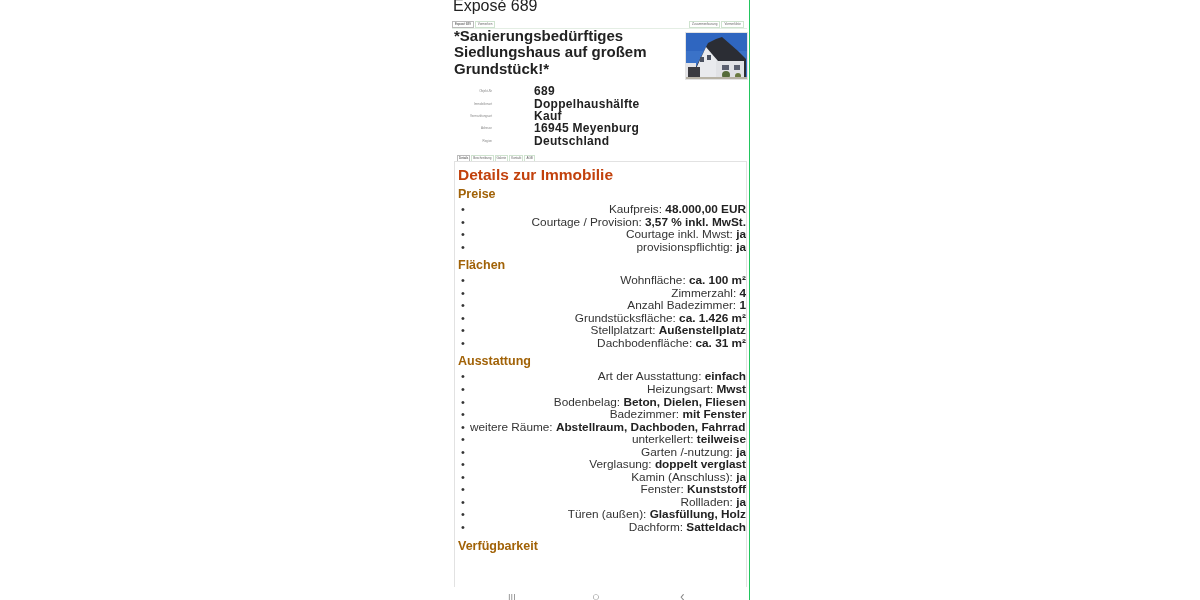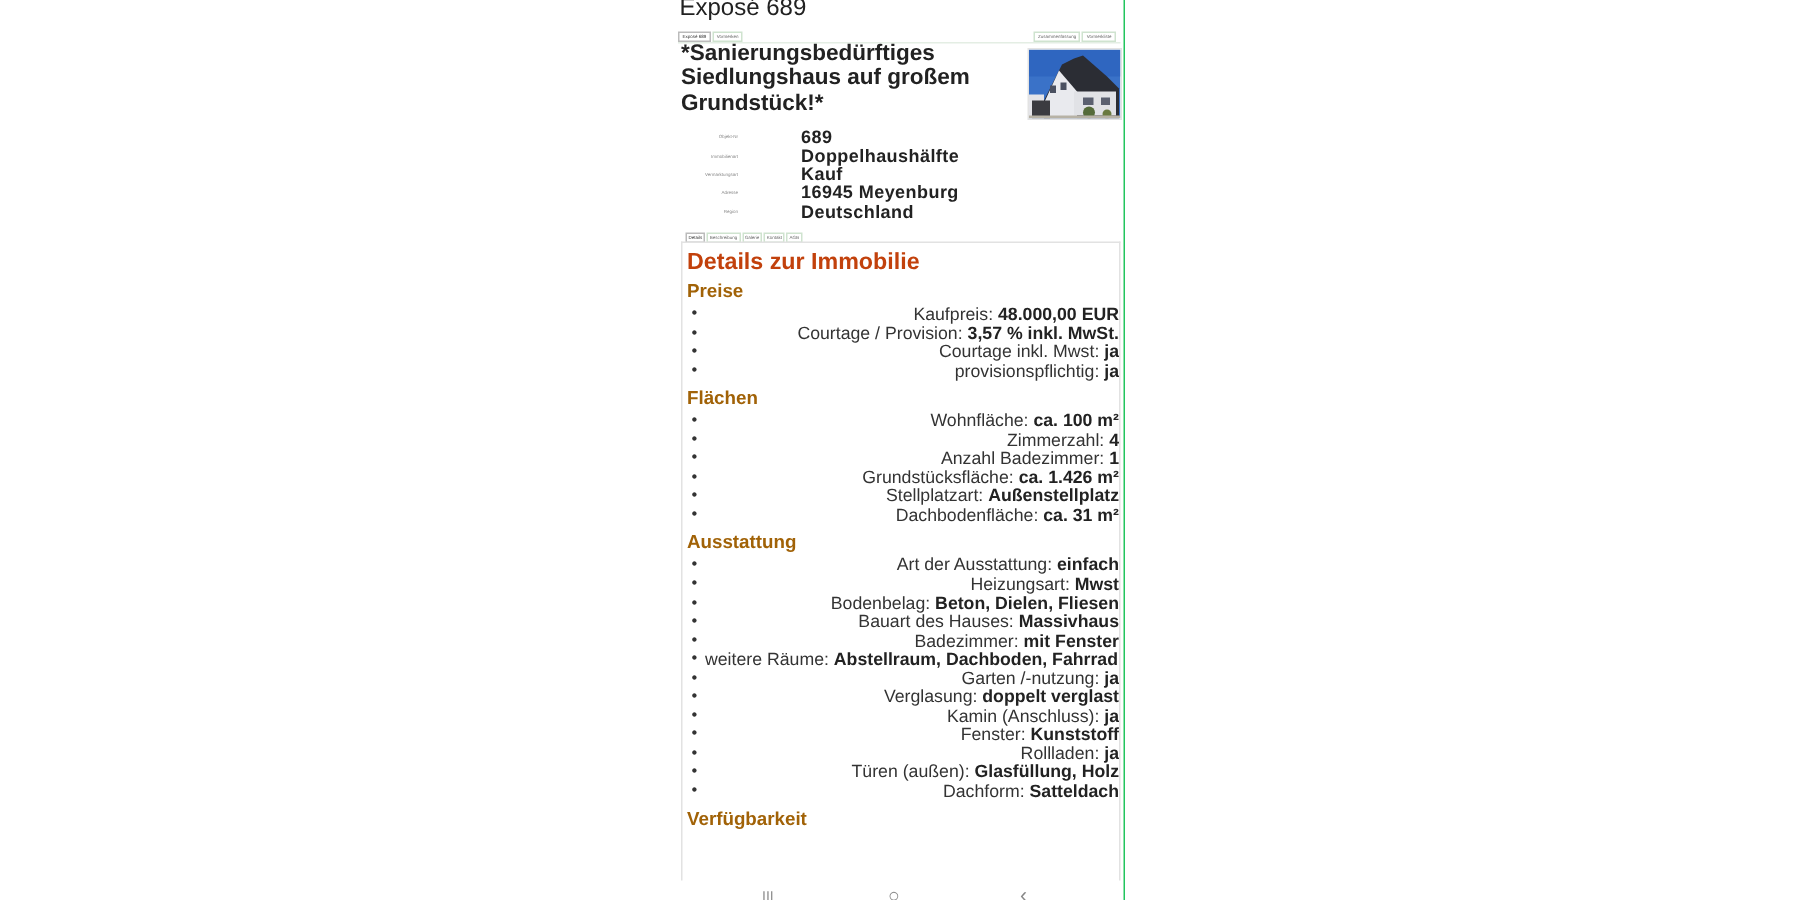--- a/index.html
+++ b/index.html
@@ -117,23 +117,23 @@
           <li><span>Dachbodenfläche: </span><span class="v">ca. 31 m²</span></li>
         </ul>
       </div>
 
       <div class="sec">
         <h3 class="h3">Ausstattung</h3>
         <ul>
           <li><span>Art der Ausstattung: </span><span class="v">einfach</span></li>
           <li><span>Heizungsart: </span><span class="v">Mwst</span></li>
           <li><span>Bodenbelag: </span><span class="v">Beton, Dielen, Fliesen</span></li>
-          <li><span>Bauart des Hauses: </span><span class="v">Massivhaus</span></li>
           <li><span>Badezimmer: </span><span class="v">mit Fenster</span></li>
           <li><span>weitere Räume: </span><span class="v">Abstellraum, Dachboden, Fahrradraum</span></li>
+          <li><span>unterkellert: </span><span class="v">teilweise</span></li>
           <li><span>Garten /-nutzung: </span><span class="v">ja</span></li>
           <li><span>Verglasung: </span><span class="v">doppelt verglast</span></li>
           <li><span>Kamin (Anschluss): </span><span class="v">ja</span></li>
           <li><span>Fenster: </span><span class="v">Kunststoff</span></li>
           <li><span>Rollladen: </span><span class="v">ja</span></li>
           <li><span>Türen (außen): </span><span class="v">Glasfüllung, Holz</span></li>
           <li><span>Dachform: </span><span class="v">Satteldach</span></li>
         </ul>
       </div>
 

